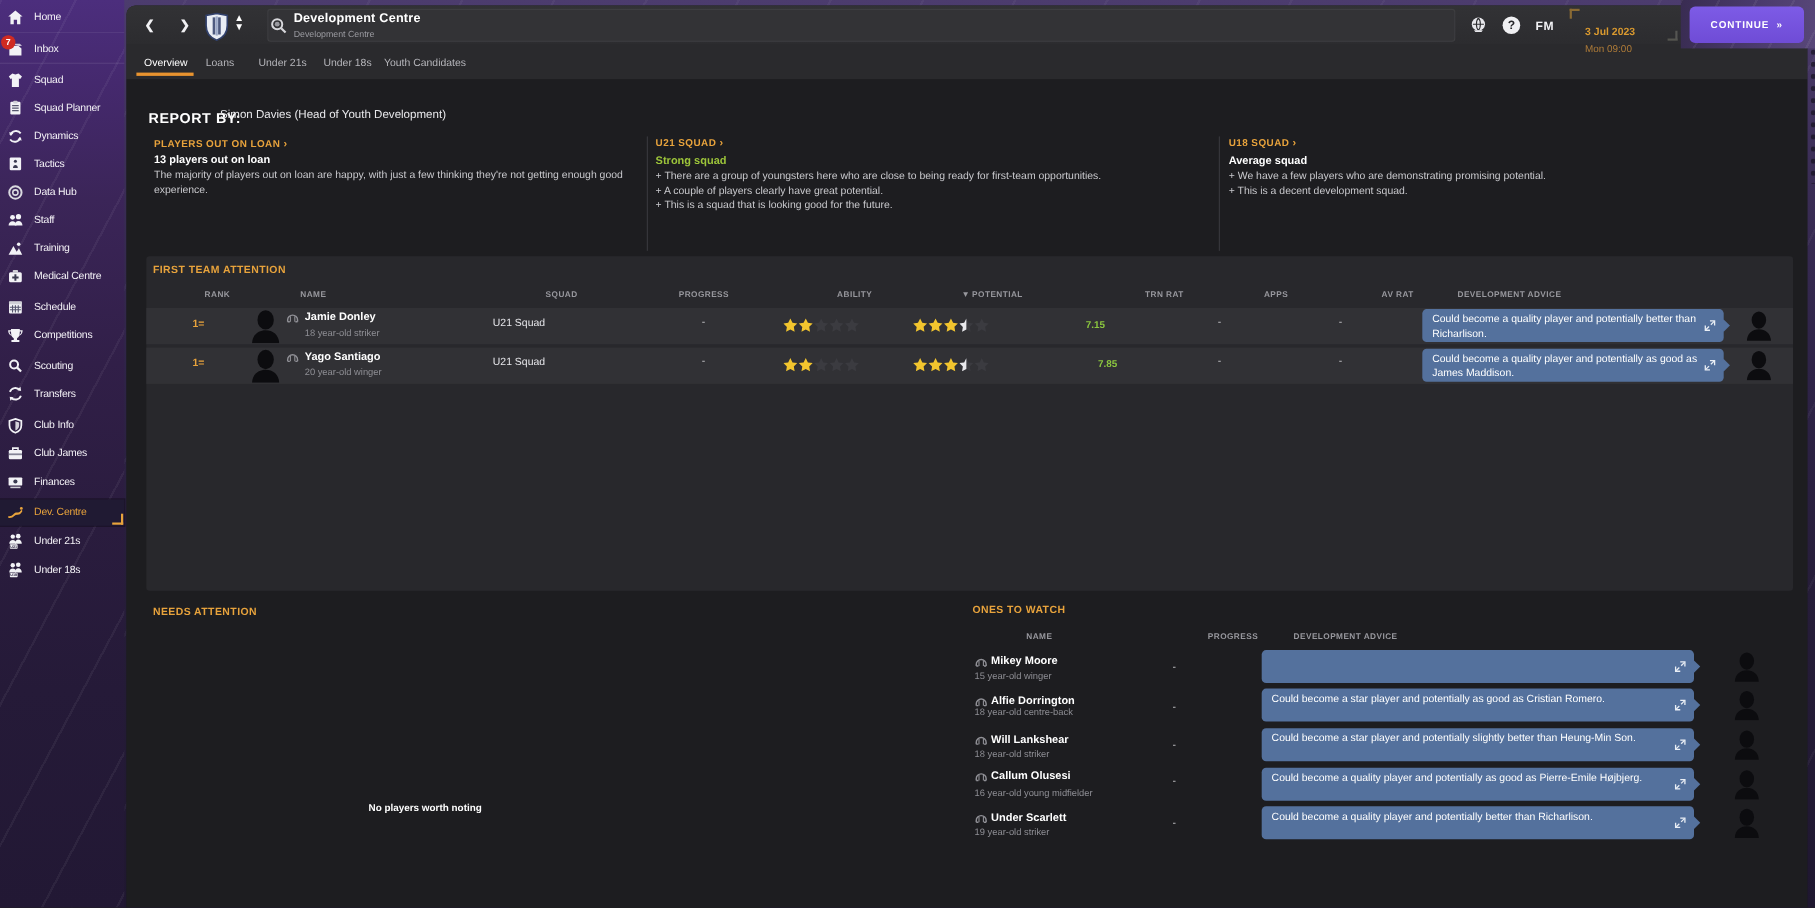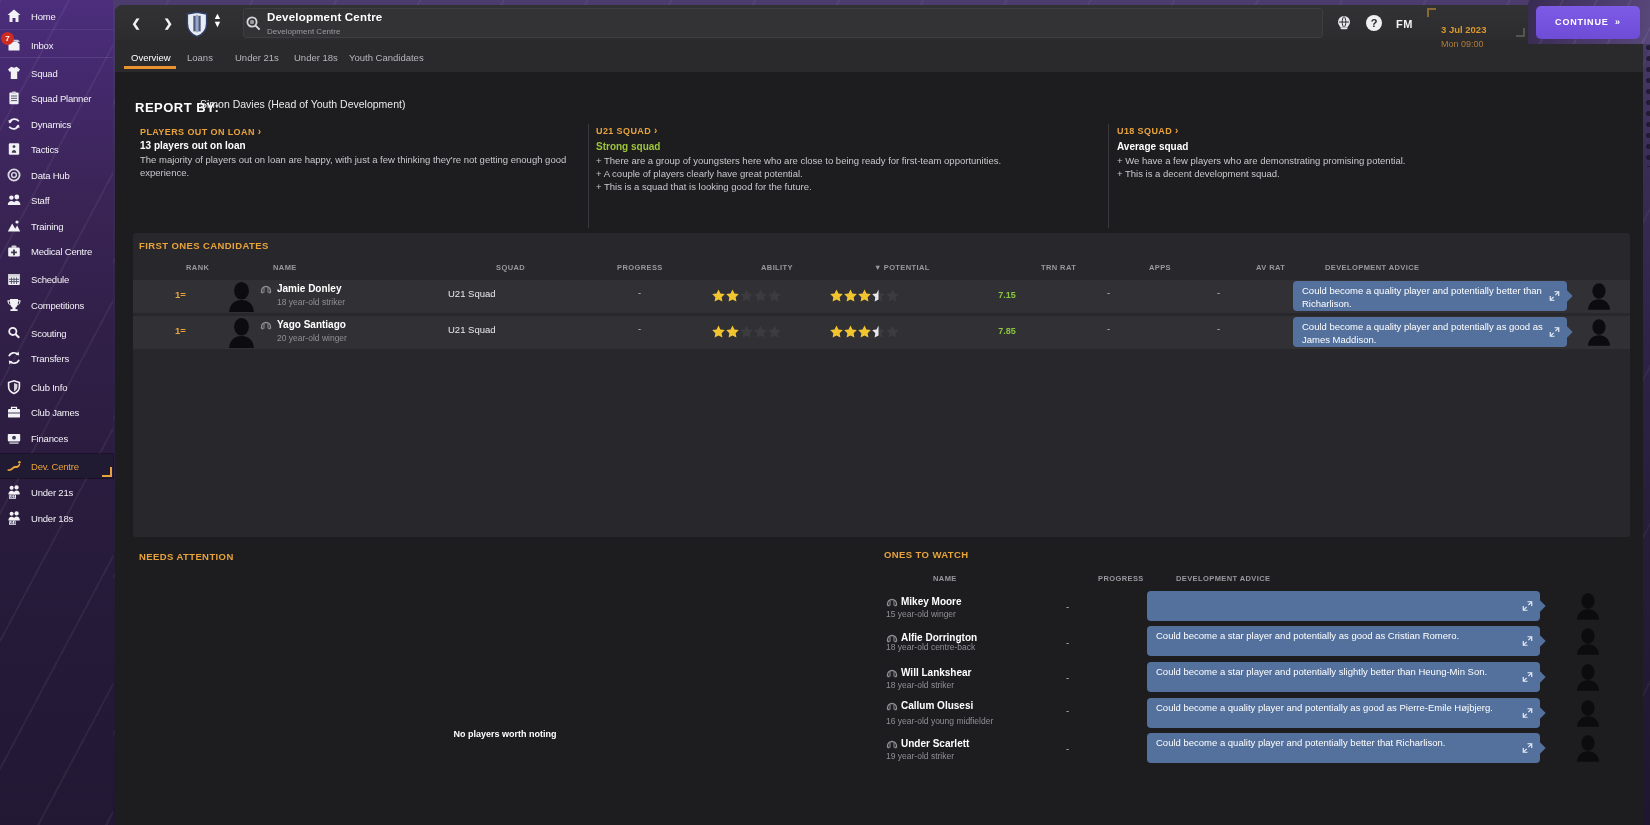--- a/index.html
+++ b/index.html
@@ -100,21 +100,21 @@
   .trn { font-size:9px; font-weight:bold; color:#8bc63f; }
 
   
   .bubble { position:absolute; background:#54719d; border-radius:4px; color:#fff; font-size:9.5px; line-height:12.5px; }
   .bubble .tail { position:absolute; right:-4px; top:50%; margin-top:-4px; width:8px; height:8px; background:#54719d; transform:rotate(45deg); }
   .bubble .btx { position:absolute; left:9px; top:4px; right:28px; white-space:nowrap; }
   .expand { position:absolute; right:7px; top:50%; transform:translateY(-50%); width:11px; height:11px; }
 
   
   #needs-title { position:absolute; left:139px; top:551px; }
-  #noplayers { position:absolute; left:335px; top:729px; width:340px; text-align:center; font-size:9px; font-weight:bold; color:#fff; }
+  #noplayers { position:absolute; left:335px; top:729px; width:340px; text-align:left; font-size:9px; font-weight:bold; color:#fff; }
   #otw-title { position:absolute; left:769px; top:546px; }
 </style>
 </head>
 <body>
   <div id="backdrop">
     <div class="stripe"></div>
   </div>
   <div id="tr-dots"></div>
 
   <div id="sheet">
@@ -202,21 +202,21 @@
   <div class="abs ohdr" style="left:596px;top:125px">U21 SQUAD <span class="chev">›</span></div>
   <div class="abs col-title green" style="left:596px;top:141px">Strong squad</div>
   <div class="abs col-body" style="left:596px;top:154px;width:520px">+ There are a group of youngsters here who are close to being ready for first-team opportunities.<br>+ A couple of players clearly have great potential.<br>+ This is a squad that is looking good for the future.</div>
 
   <div class="vdiv" style="left:1108px;top:124px;height:104px"></div>
   <div class="abs ohdr" style="left:1117px;top:125px">U18 SQUAD <span class="chev">›</span></div>
   <div class="abs col-title" style="left:1117px;top:141px">Average squad</div>
   <div class="abs col-body" style="left:1117px;top:154px;width:500px">+ We have a few players who are demonstrating promising potential.<br>+ This is a decent development squad.</div>
 
   <div id="ftc-panel">
-    <div class="ptitle abs" style="left:6px;top:7px">FIRST ONES CANDIDATES</div>
+    <div class="ptitle abs" style="left:6px;top:7px">FIRST TEAM ATTENTION</div>
     <div class="chdr" style="left:5px;top:30px">RANK</div>
     <div class="chdr" style="left:92px;top:30px">NAME</div>
     <div class="chdr" style="left:315px;top:30px">SQUAD</div>
     <div class="chdr" style="left:436px;top:30px">PROGRESS</div>
     <div class="chdr" style="left:580px;top:30px">ABILITY</div>
     <div class="chdr" style="left:693px;top:30px">▼ POTENTIAL</div>
     <div class="chdr" style="left:860px;top:30px">TRN RAT</div>
     <div class="chdr" style="left:968px;top:30px">APPS</div>
     <div class="chdr" style="left:1075px;top:30px">AV RAT</div>
     <div class="chdr" style="left:1144px;top:30px">DEVELOPMENT ADVICE</div>
@@ -243,21 +243,21 @@
       <svg class="abs" style="left:697px;top:9px" width="70" height="13" viewBox="0 0 70 13">
         <use href="#star" fill="#f2c52e"></use>
         <use href="#star" x="14" fill="#f2c52e"></use>
         <use href="#star" x="28" fill="#f2c52e"></use>
         <g transform="translate(42,0)">
           <use href="#star" fill="#3b3b40"></use>
           <use href="#star" fill="#e9e9ed" clip-path="url(#halfL)"></use>
         </g>
         <use href="#star" x="56" fill="#3b3b40"></use>
       </svg>
-      <div class="trn abs" style="left:854px;top:10px;width:40px;text-align:center">7.15</div>
+      <div class="trn abs" style="left:854px;top:10px;width:40px;text-align:left">7.15</div>
       <div class="dash abs" style="left:974px;top:7px">-</div>
       <div class="dash abs" style="left:1084px;top:7px">-</div>
       <div class="bubble" style="left:1160px;top:1px;width:274px;height:30px">
         <span class="tail"></span>
         <span class="btx">Could become a quality player and potentially better than<br>Richarlison.</span>
         <svg class="expand" viewBox="0 0 13 13">
           <use href="#expand"></use>
         </svg>
       </div>
       <svg class="abs" style="left:1455px;top:2px" width="22" height="28" viewBox="0 0 24 30">
@@ -380,21 +380,21 @@
     <use href="#bust" fill="#0c0c0f"></use>
   </svg>
   <svg class="abs" style="left:886px;top:740px" width="12" height="10" viewBox="0 0 12 10">
     <use href="#helmet"></use>
   </svg>
   <div class="pname abs" style="left:901px;top:738px">Under Scarlett</div>
   <div class="psub abs" style="left:886px;top:751px">19 year-old striker</div>
   <div class="dash abs" style="left:1066px;top:743px">-</div>
   <div class="bubble" style="left:1147px;top:733px;width:393px;height:30px">
     <span class="tail"></span>
-    <span class="btx">Could become a quality player and potentially better that Richarlison.</span>
+    <span class="btx">Could become a quality player and potentially better than Richarlison.</span>
     <svg class="expand" viewBox="0 0 13 13">
       <use href="#expand"></use>
     </svg>
   </div>
   <svg class="abs" style="left:1577px;top:734px" width="22" height="28" viewBox="0 0 24 30">
     <use href="#bust" fill="#0c0c0f"></use>
   </svg>
 
   <div id="sidebar">
     <div class="stripes"></div>

